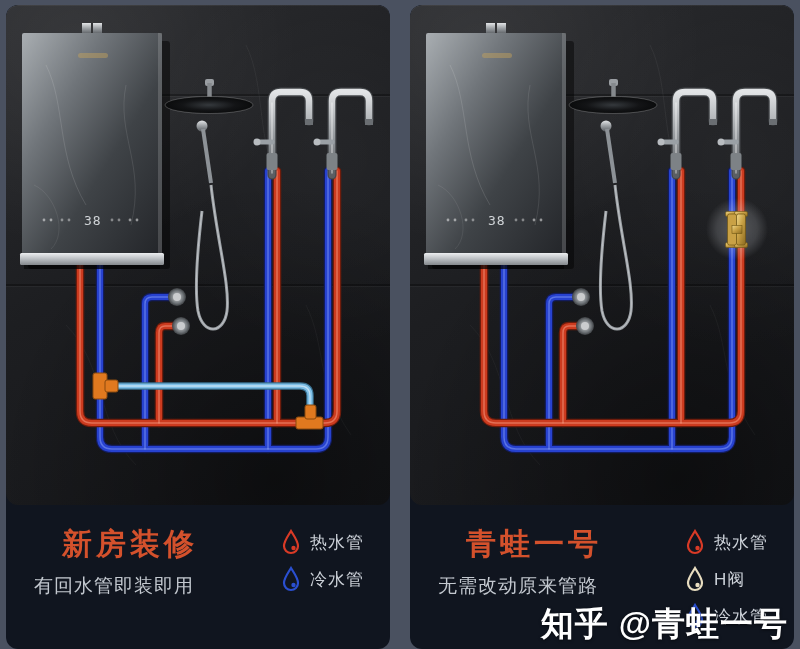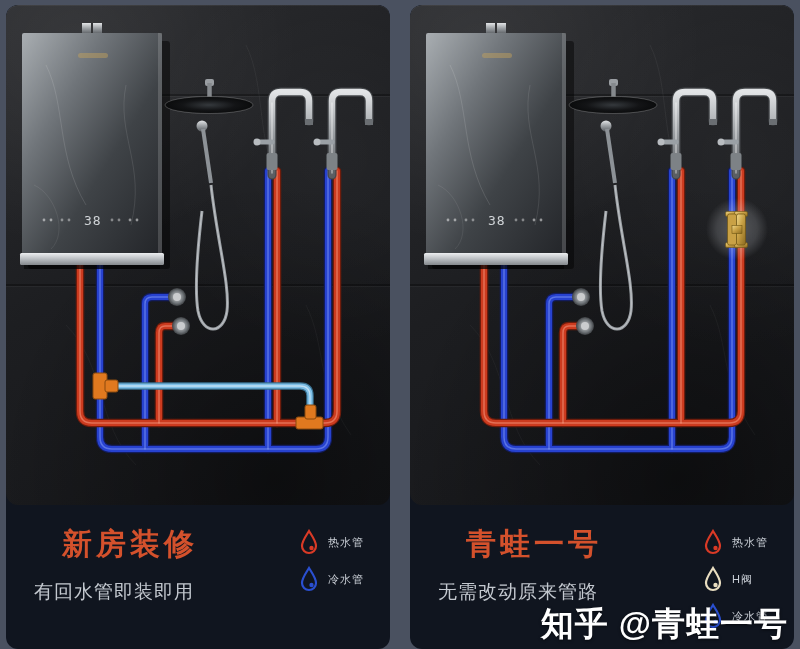--- a/index.html
+++ b/index.html
@@ -10,24 +10,24 @@
   .photo{height:500px;border-radius:12px;position:relative;overflow:hidden;flex:none;
     background:
       radial-gradient(130% 90% at 18% 8%, rgba(255,255,255,.07), transparent 45%),
       radial-gradient(100% 80% at 85% 30%, rgba(255,255,255,.035), transparent 50%),
       radial-gradient(120% 100% at 70% 95%, rgba(0,0,0,.45), transparent 60%),
       linear-gradient(150deg,#2a2b2e,#1d1e21 45%,#151619 100%);
     box-shadow:inset 0 1px 0 rgba(255,255,255,.06);}
   .scene{position:absolute;left:0;top:0;width:100%;height:100%;display:block;}
   .caption{flex:1;display:flex;justify-content:space-between;padding:22px 20px 0 28px;position:relative;background:transparent;}
   .cap-title{font-size:30px;font-weight:700;letter-spacing:4px;color:#d4512c;line-height:1.1;margin-left:28px;}
-  .cap-sub{margin-top:19px;font-size:19px;color:#c3c8cf;letter-spacing:1px;}
+  .cap-sub{margin-top:13px;font-size:19px;color:#c3c8cf;letter-spacing:1px;}
   .legend{display:flex;flex-direction:column;gap:11px;padding-top:2px;padding-right:6px;}
   .legend-row{display:flex;align-items:center;gap:9px;}
-  .legend-label{font-size:11px;color:#ccd1d8;letter-spacing:1px;}
+  .legend-label{font-size:17px;color:#ccd1d8;letter-spacing:1px;}
   .watermark{position:absolute;right:6px;bottom:2px;font-size:33px;font-weight:700;color:#ffffff;
     white-space:nowrap;letter-spacing:1px;text-shadow:0 1px 3px rgba(0,0,0,.55);z-index:5;}
 </style>
 </head>
 <body>
 
 <svg width="0" height="0" style="position:absolute" aria-hidden="true">
   <defs>
     <linearGradient id="gMarble" x1="0" y1="0" x2="1" y2="1">
       <stop offset="0" stop-color="#a9aeb2"></stop>

